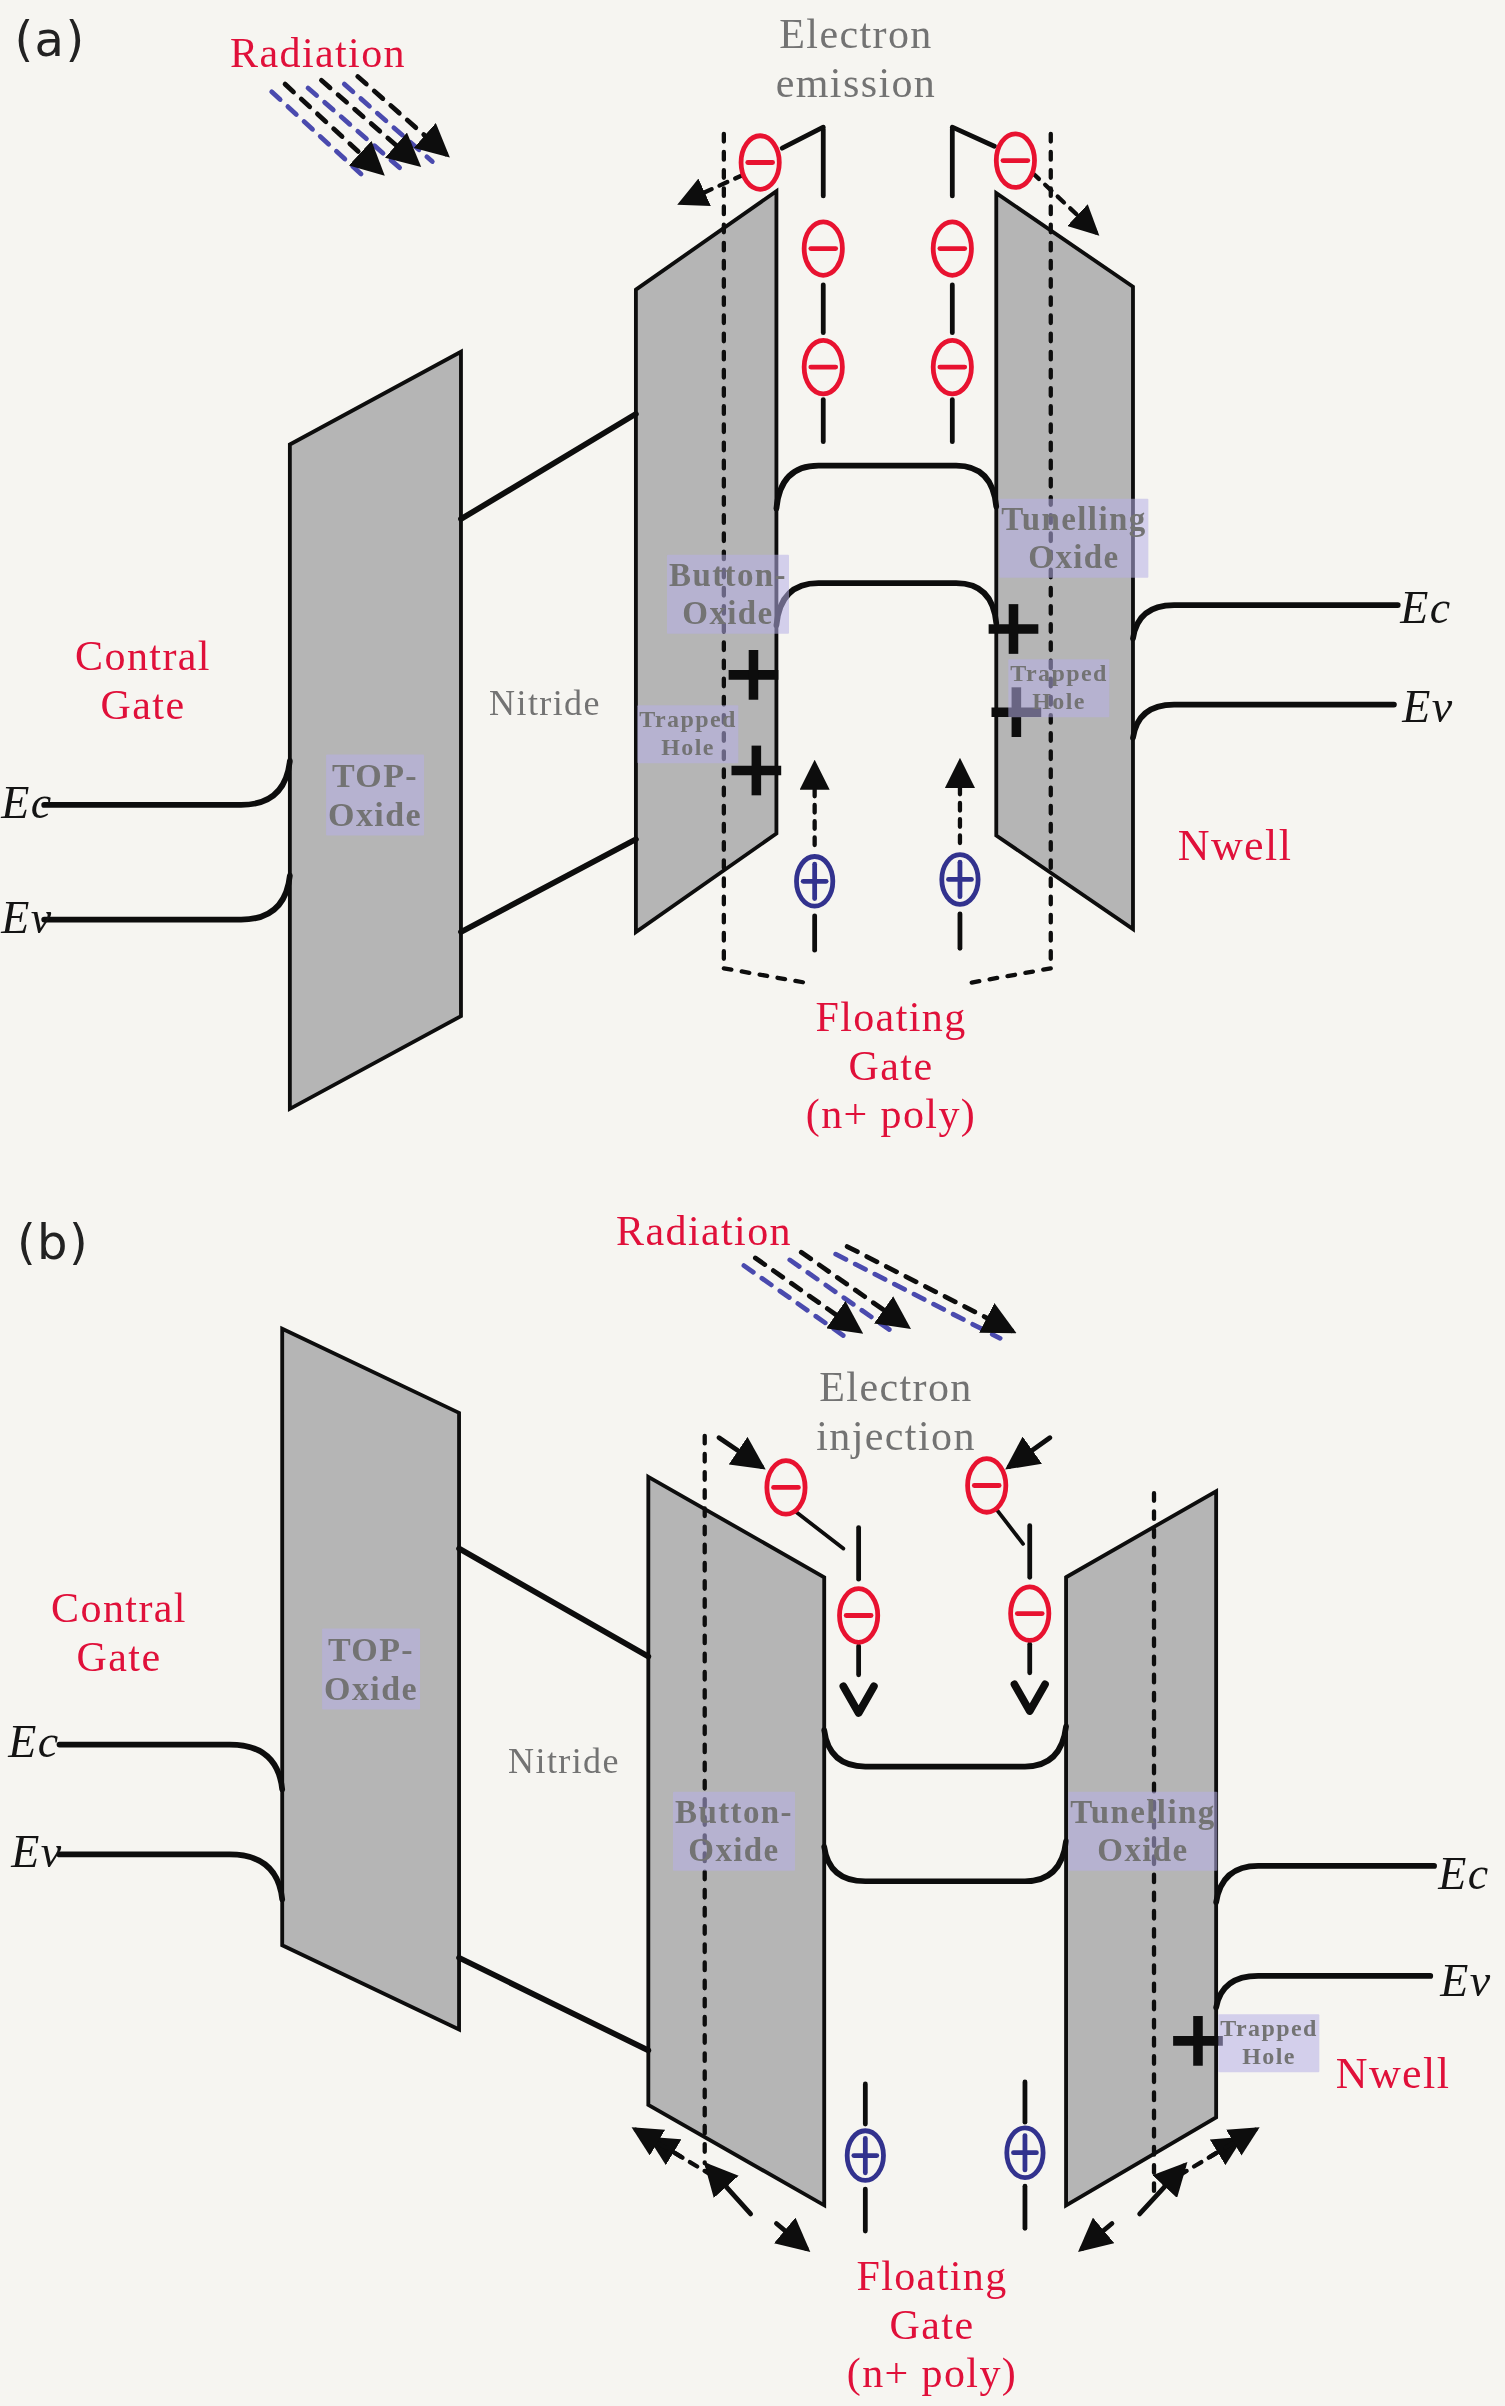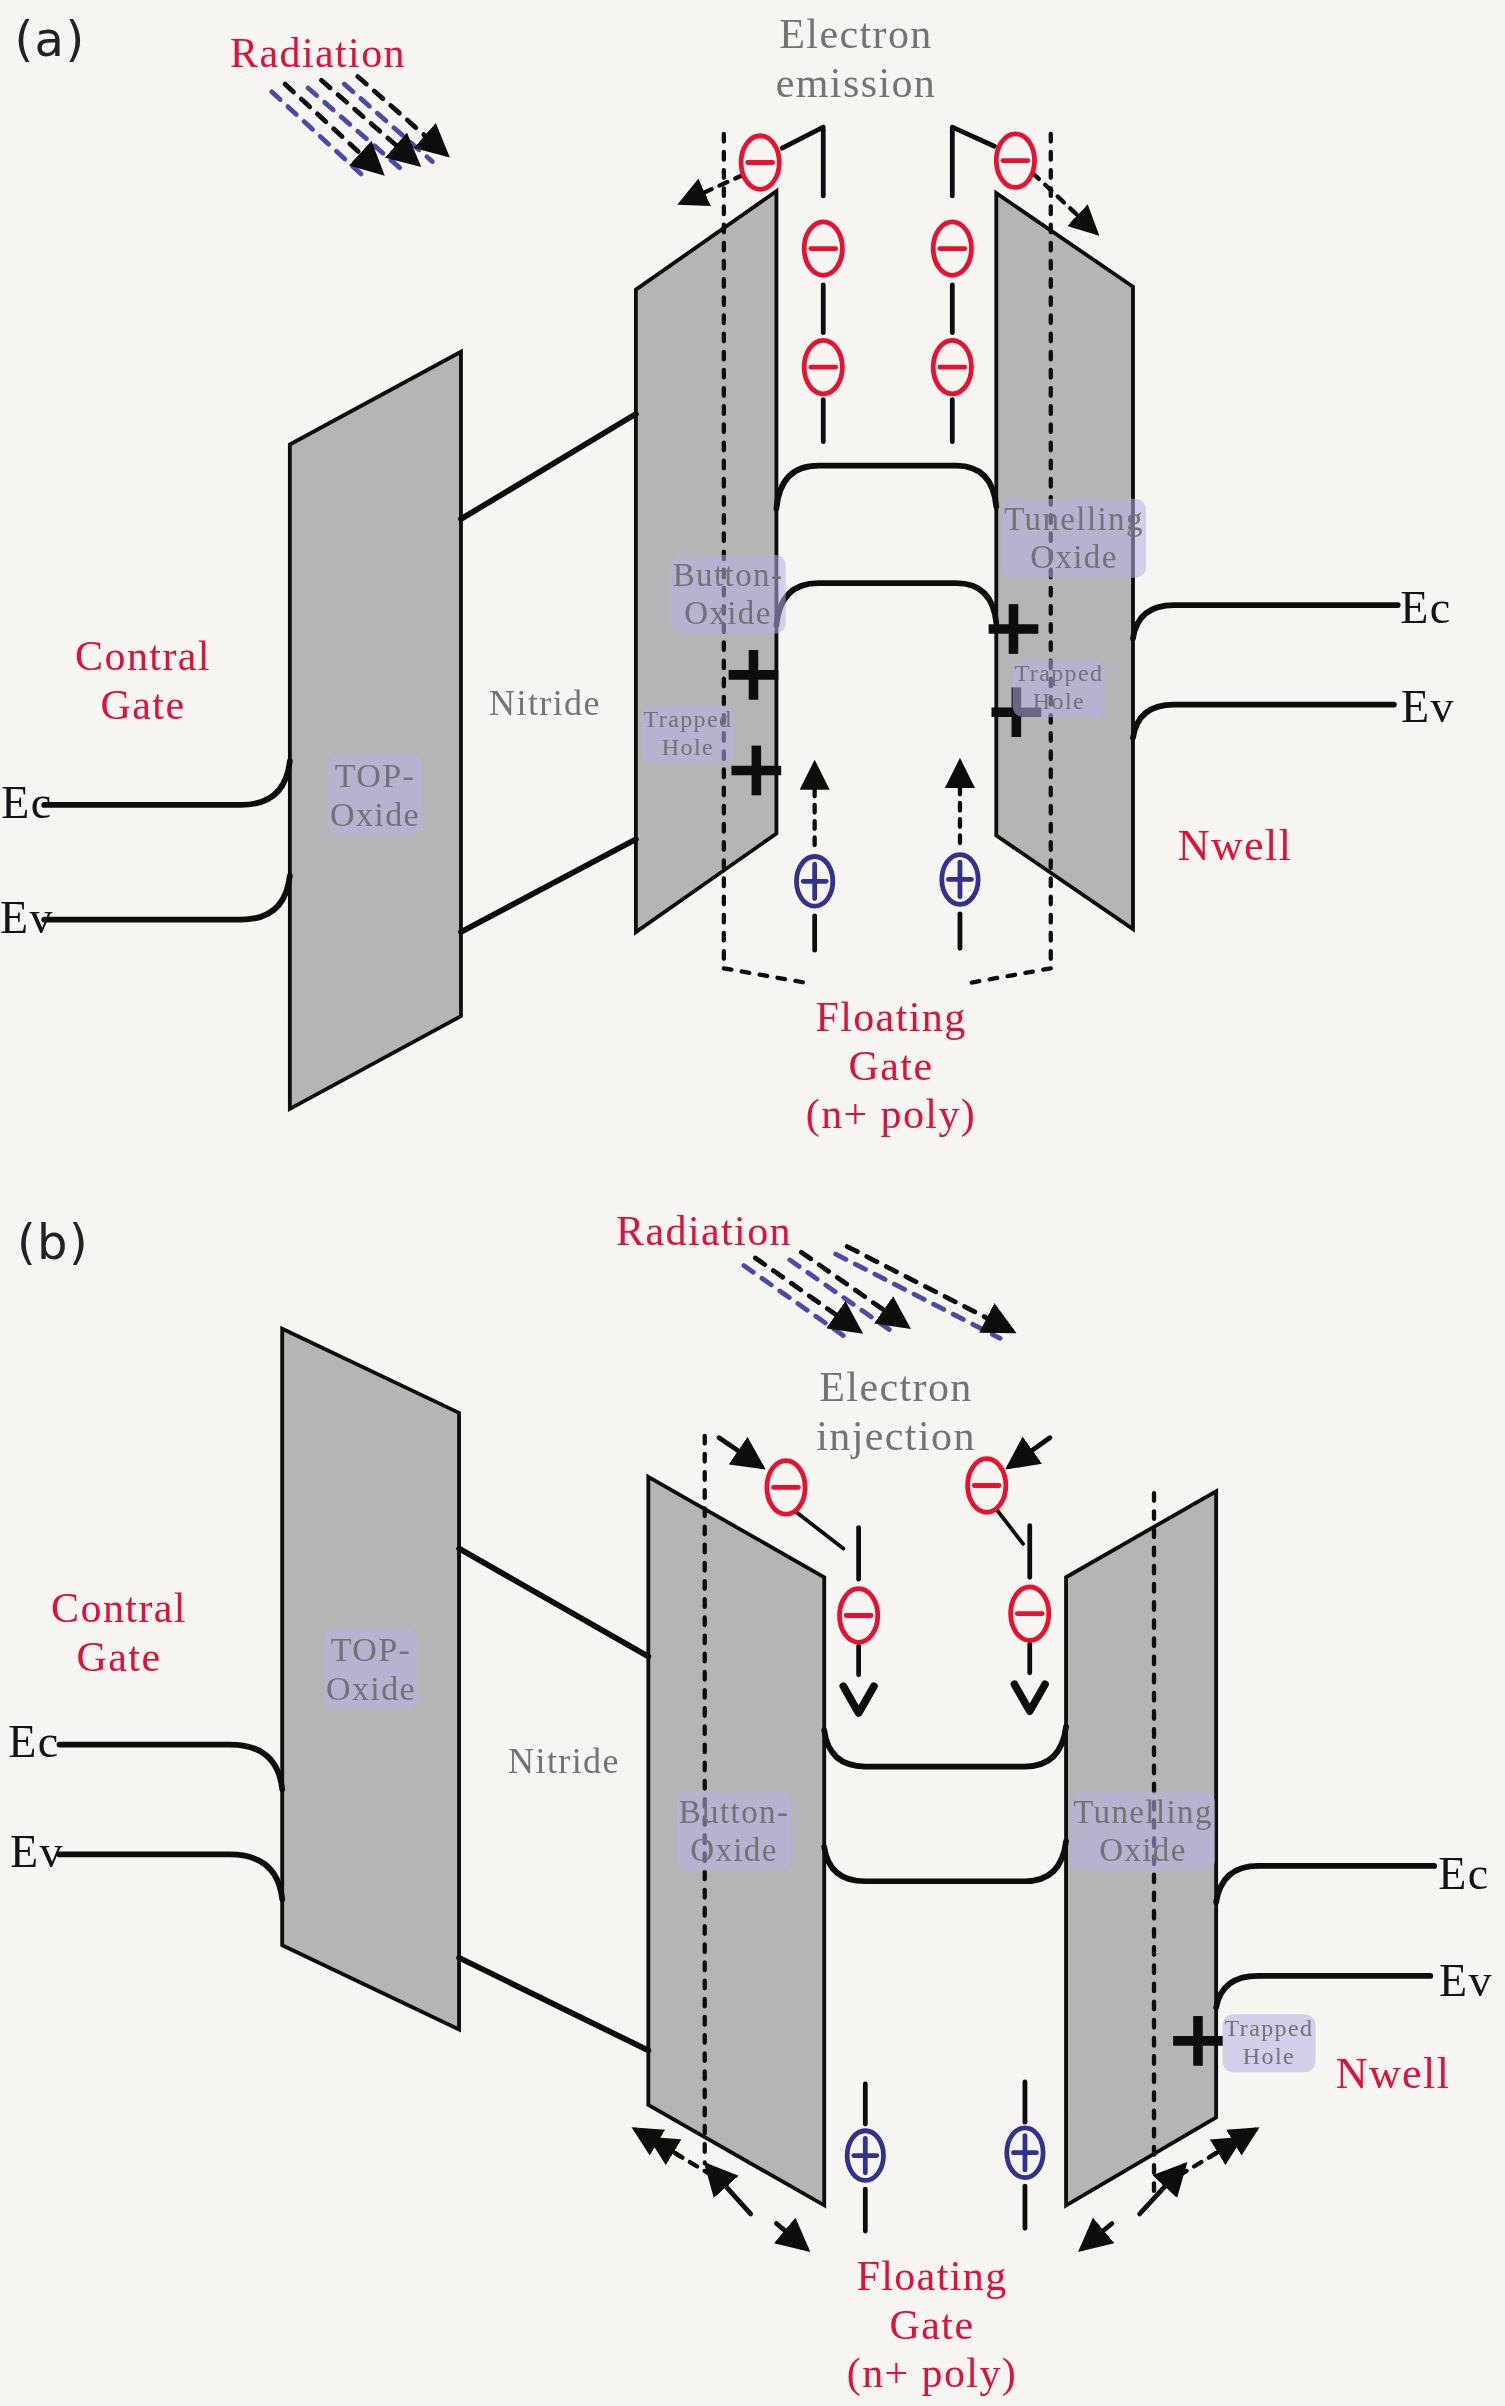--- a/index.html
+++ b/index.html
@@ -3,22 +3,22 @@
 <meta charset="utf-8">
 <style>
   html,body{margin:0;padding:0;background:#e9e9e9;}
   .canvas{position:relative;width:1506px;height:2407px;background:#f6f5f1;overflow:hidden;
           font-family:"Liberation Serif",serif;}
   svg.layer{position:absolute;left:0;top:0;}
   .lbl{position:absolute;transform:translate(-50%,-50%);white-space:pre-line;text-align:center;
        letter-spacing:1.4px;line-height:1.16;pointer-events:none;}
   .red{color:#e0103a;text-align:center;}
   .blue{color:#737373;}
-  .blk{color:#141414;}
-  .hl{background:rgba(182,174,230,0.55);padding:1px 2px;border-radius:11px;}
+  .blk{color:#141414;font-style:italic;}
+  .hl{background:rgba(182,174,230,0.55);padding:1px 2px;border-radius:1px;font-weight:bold;}
   .tag{font-family:"DejaVu Sans",sans-serif;color:#222;}
 </style>
 </head>
 <body>
 
 <div class="canvas">
 
 <svg class="layer" width="1506" height="2407" viewBox="0 0 1575 2518">
   <defs>
     <marker id="ah" viewBox="0 0 12 12" refX="10" refY="6" markerWidth="7" markerHeight="7" orient="auto-start-reverse">

